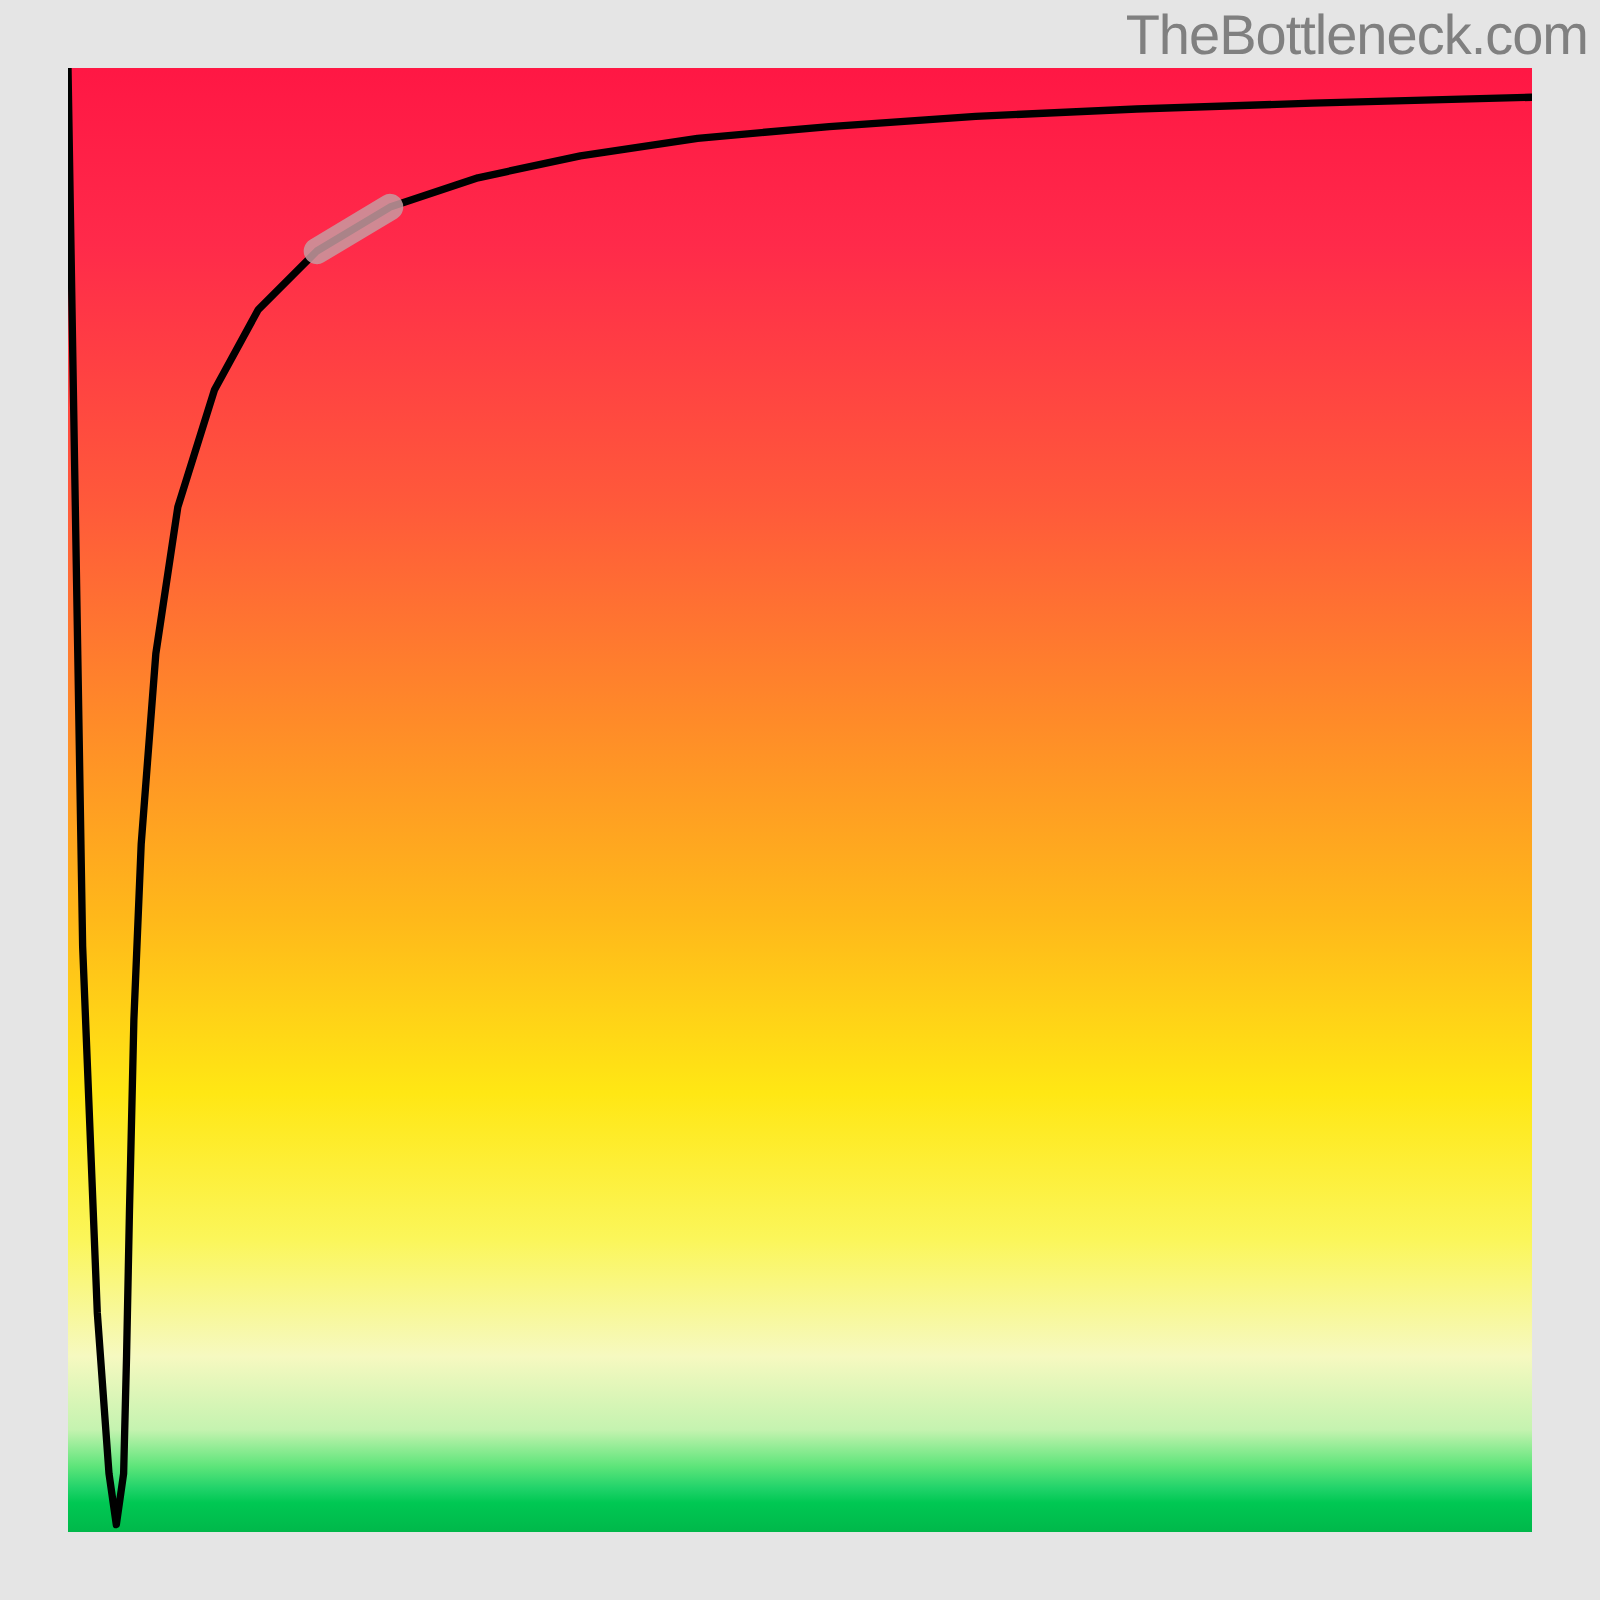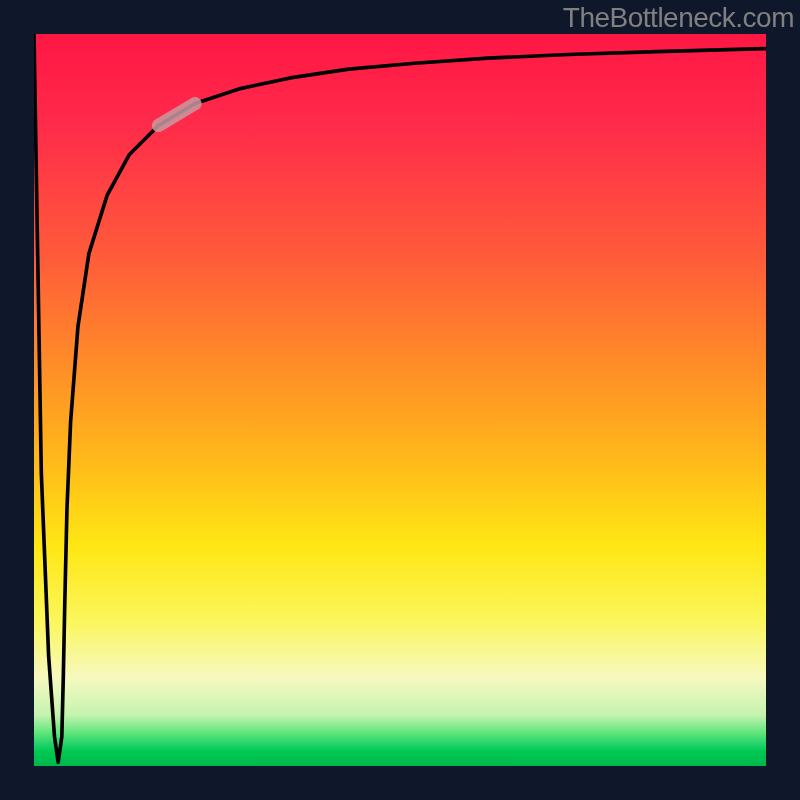--- a/index.html
+++ b/index.html
@@ -1,21 +1,21 @@
 <!DOCTYPE html>
 <html><head>
 <meta charset="utf-8">
 <style>
   * { margin: 0; padding: 0; box-sizing: border-box; }
   html, body { width: 800px; height: 800px; overflow: hidden; background: #fff; }
   .outer {
     position: relative;
     width: 800px;
     height: 800px;
-    background: #0f172a;
+    background: #e5e5e5;
   }
   .watermark {
     position: absolute;
     top: 2px;
     right: 6px;
     font-family: Arial, Helvetica, sans-serif;
     font-size: 28px;
     color: #808080;
     font-weight: normal;
     letter-spacing: -0.5px;

